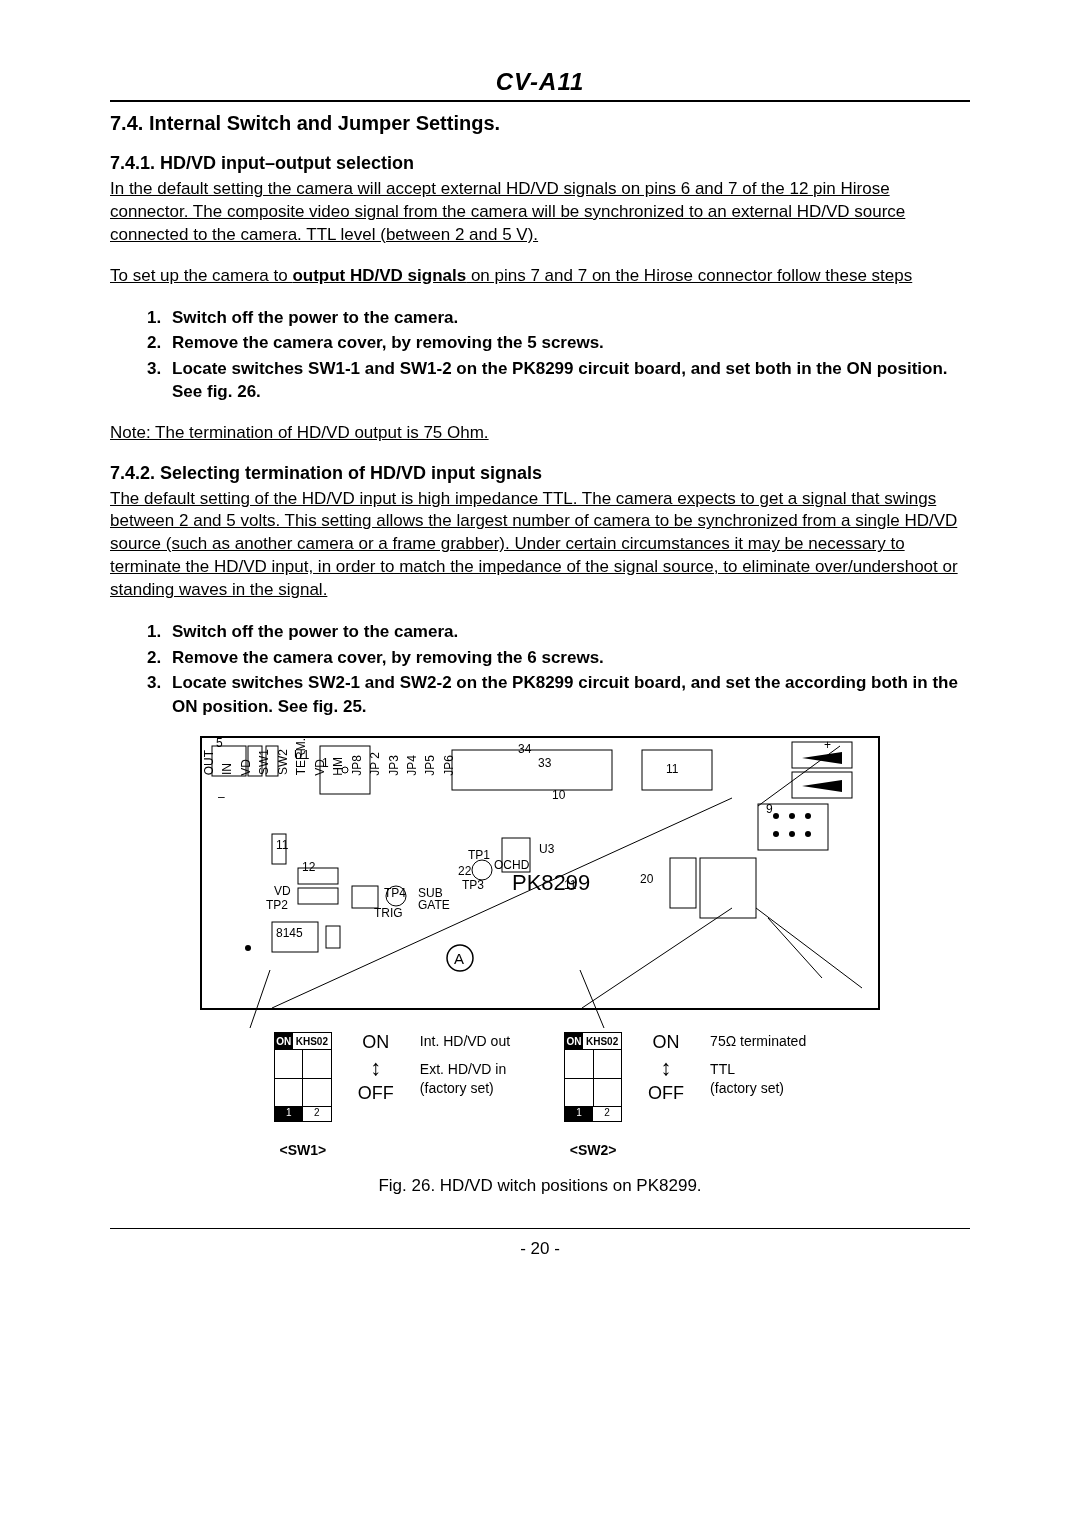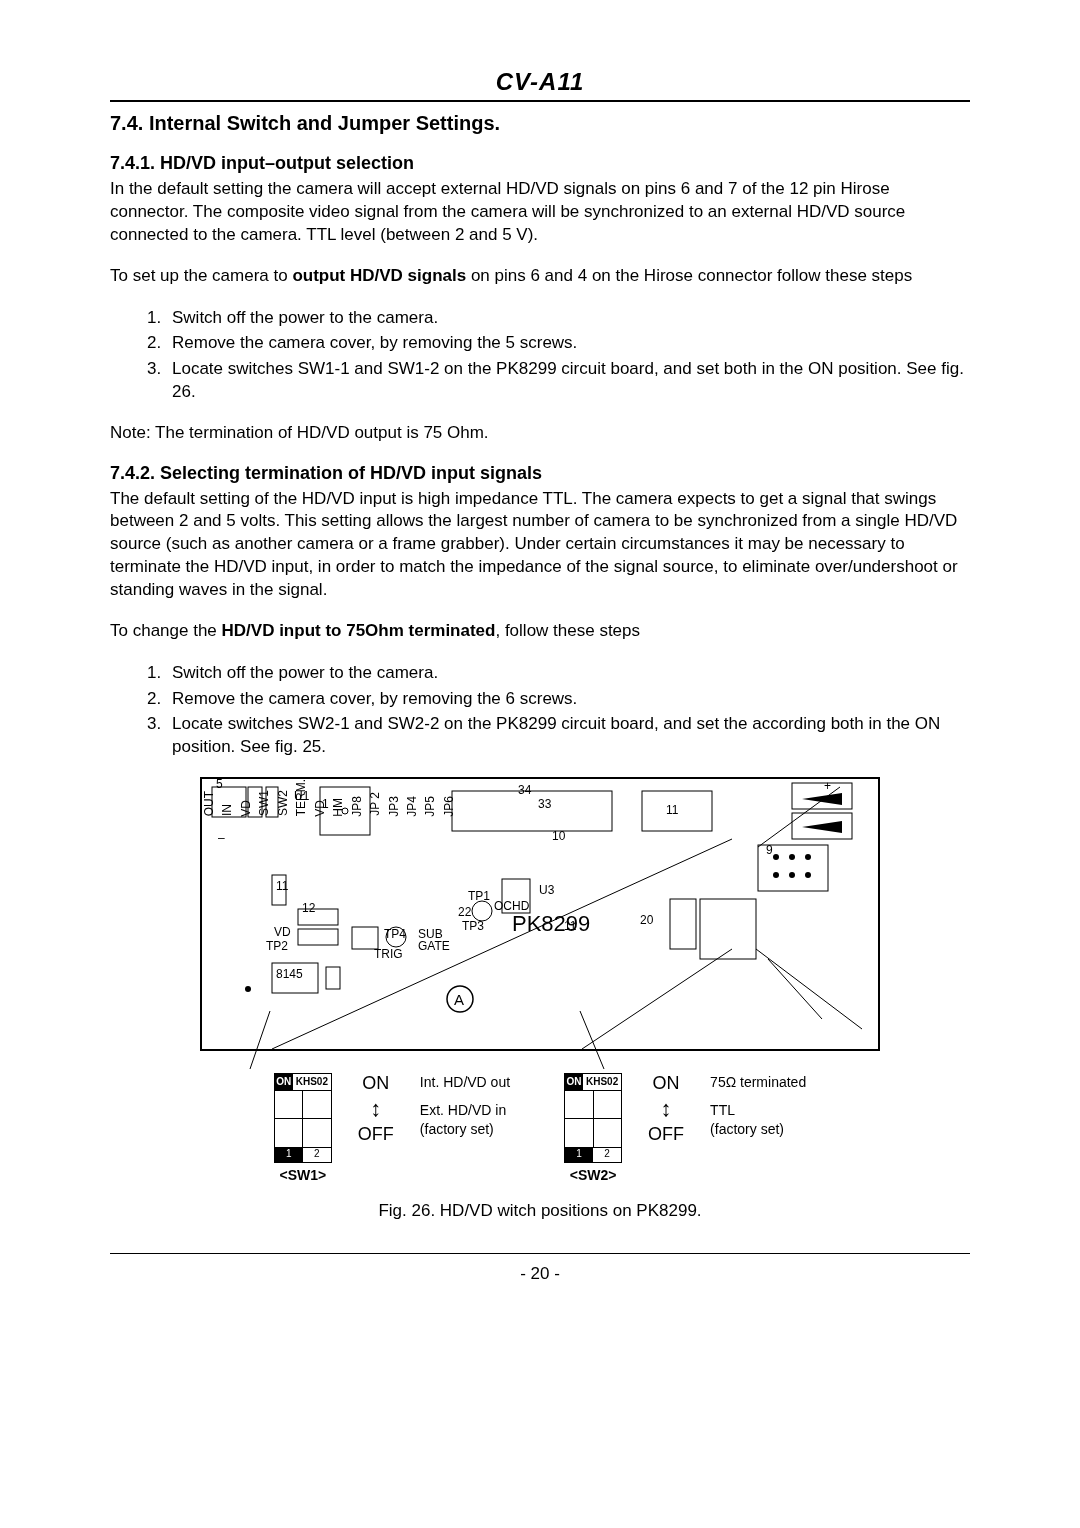--- a/index.html
+++ b/index.html
@@ -30,26 +30,28 @@
   }
   h3.subsection {
     font-size: 18px;
     font-weight: bold;
     margin: 18px 0 4px 0;
   }
   p.body {
     font-size: 17px;
     line-height: 1.35;
     margin: 0 0 18px 0;
+    text-decoration: underline;
   }
   ol.num {
     font-size: 17px;
     line-height: 1.38;
     margin: 8px 0 18px 24px;
     padding-left: 32px;
+    font-weight: bold;
   }
   ol.num li { padding-left: 6px; margin-bottom: 2px; }
   .bold { font-weight: bold; }
 
   
   .figure-wrap {
     width: 680px;
     margin: 10px auto 24px auto;
   }
   .pcb-box {
@@ -116,21 +118,21 @@
   }
   .dip-body .col:last-child{border-right:none;}
   .dip-body .cell { flex:1; border-bottom:1px solid #000; position:relative;}
   .dip-body .cell:last-child{border-bottom:none;}
   .dip-nums {
     height:14px; display:flex; border:1.5px solid #000; border-top:none;
     font-family: Arial, sans-serif; font-size:10px;
   }
   .dip-nums span{flex:1; text-align:center;}
   .dip-bg { background:#000; color:#fff;}
-  .sw-label { text-align:center; font-size:14px; font-weight:bold; margin-top:4px;}
+  .sw-label { text-align:center; font-size:14px; font-weight:bold; margin-top:20px;}
   .onoff-col {
     font-family: Arial, sans-serif;
     display:flex; flex-direction:column; align-items:center; gap:4px;
   }
   .onoff-col .on { font-size:18px; font-weight:normal; }
   .onoff-col .arrow { font-size:22px; line-height:1;}
   .onoff-col .off { font-size:18px; }
   .desc-col {
     font-size:14px; line-height:1.4;
   }
@@ -162,34 +164,31 @@
 <body>
 
 <div class="page">
   <div class="page-header">CV-A11</div>
 
   <h2 class="section">7.4. Internal Switch and Jumper Settings.</h2>
 
   <h3 class="subsection">7.4.1. HD/VD input–output selection</h3>
   <p class="body">In the default setting the camera will accept external HD/VD signals on pins 6 and 7 of the 12 pin Hirose connector. The composite video signal from the camera will be synchronized to an external HD/VD source connected to the camera. TTL level (between 2 and 5 V).</p>
   <p class="body">
-    <span>To set up the camera to </span><span class="bold">output HD/VD signals</span><span> on pins 6 and 4 on the Hirose connector follow these steps</span>
+    <span>To set up the camera to </span><span class="bold">output HD/VD signals</span><span> on pins 7 and 7 on the Hirose connector follow these steps</span>
   </p>
   <ol class="num">
     <li>Switch off the power to the camera.</li>
     <li>Remove the camera cover, by removing the 5 screws.</li>
     <li>Locate switches SW1-1 and SW1-2 on the PK8299 circuit board, and set both in the ON position. See fig. 26.</li>
   </ol>
   <p class="body">Note: The termination of HD/VD output is 75 Ohm.</p>
 
   <h3 class="subsection">7.4.2. Selecting termination of HD/VD input signals</h3>
   <p class="body">The default setting of the HD/VD input is high impedance TTL. The camera expects to get a signal that swings between 2 and 5 volts. This setting allows the largest number of camera to be synchronized from a single HD/VD source (such as another camera or a frame grabber). Under certain circumstances it may be necessary to terminate the HD/VD input, in order to match the impedance of the signal source, to eliminate over/undershoot or standing waves in the signal.</p>
-  <p class="body">
-    <span>To change the </span><span class="bold">HD/VD input to 75Ohm terminated</span><span>, follow these steps</span>
-  </p>
   <ol class="num">
     <li>Switch off the power to the camera.</li>
     <li>Remove the camera cover, by removing the 6 screws.</li>
     <li>Locate switches SW2-1 and SW2-2 on the PK8299 circuit board, and set the according both in the ON position. See fig. 25.</li>
   </ol>
 
   <div class="figure-wrap">
     <div class="pcb-box">
       <svg class="deco" width="676" height="270">
 

